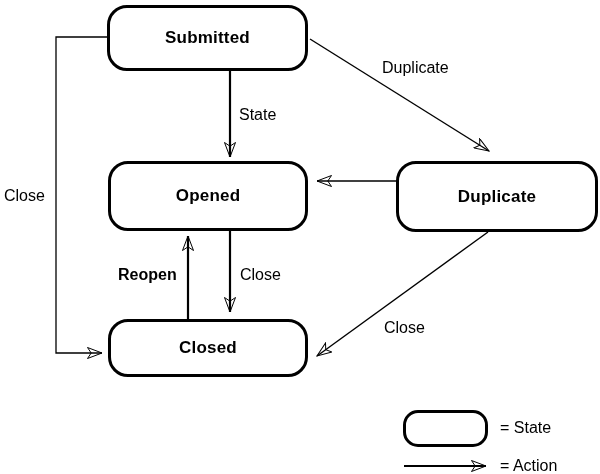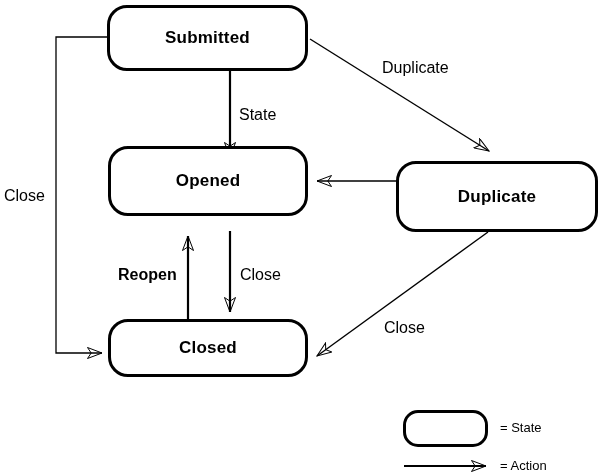--- a/index.html
+++ b/index.html
@@ -54,21 +54,21 @@
     left: 403px;
     top: 410px;
     width: 85px;
     height: 37px;
     border: 3px solid #000000;
     border-radius: 15px;
     background: #ffffff;
   }
   .legend-label {
     position: absolute;
-    font-size: 13px;
+    font-size: 16px;
     line-height: 18px;
     white-space: nowrap;
   }
 </style>
 </head>
 <body>
 
 <div class="canvas">
 
   <svg class="edges-layer" viewBox="0 0 600 474" xmlns="http://www.w3.org/2000/svg">
@@ -92,21 +92,21 @@
 
     <path d="M107,37 L56,37 L56,353 L102,353" stroke-width="1.3" marker-end="url(#arrowhead)"></path>
 
     <path d="M404,466 L486,466" stroke-width="2" marker-end="url(#arrowhead)"></path>
   </svg>
 
   <div class="state-box" style="left:107px; top:5px; width:201px; height:66px;">
     <span class="state-label">Submitted</span>
   </div>
 
-  <div class="state-box" style="left:108px; top:146px; width:200px; height:70px;">
+  <div class="state-box" style="left:108px; top:161px; width:200px; height:70px;">
     <span class="state-label">Opened</span>
   </div>
 
   <div class="state-box" style="left:396px; top:161px; width:202px; height:71px;">
     <span class="state-label">Duplicate</span>
   </div>
 
   <div class="state-box" style="left:108px; top:319px; width:200px; height:58px;">
     <span class="state-label">Closed</span>
   </div>

